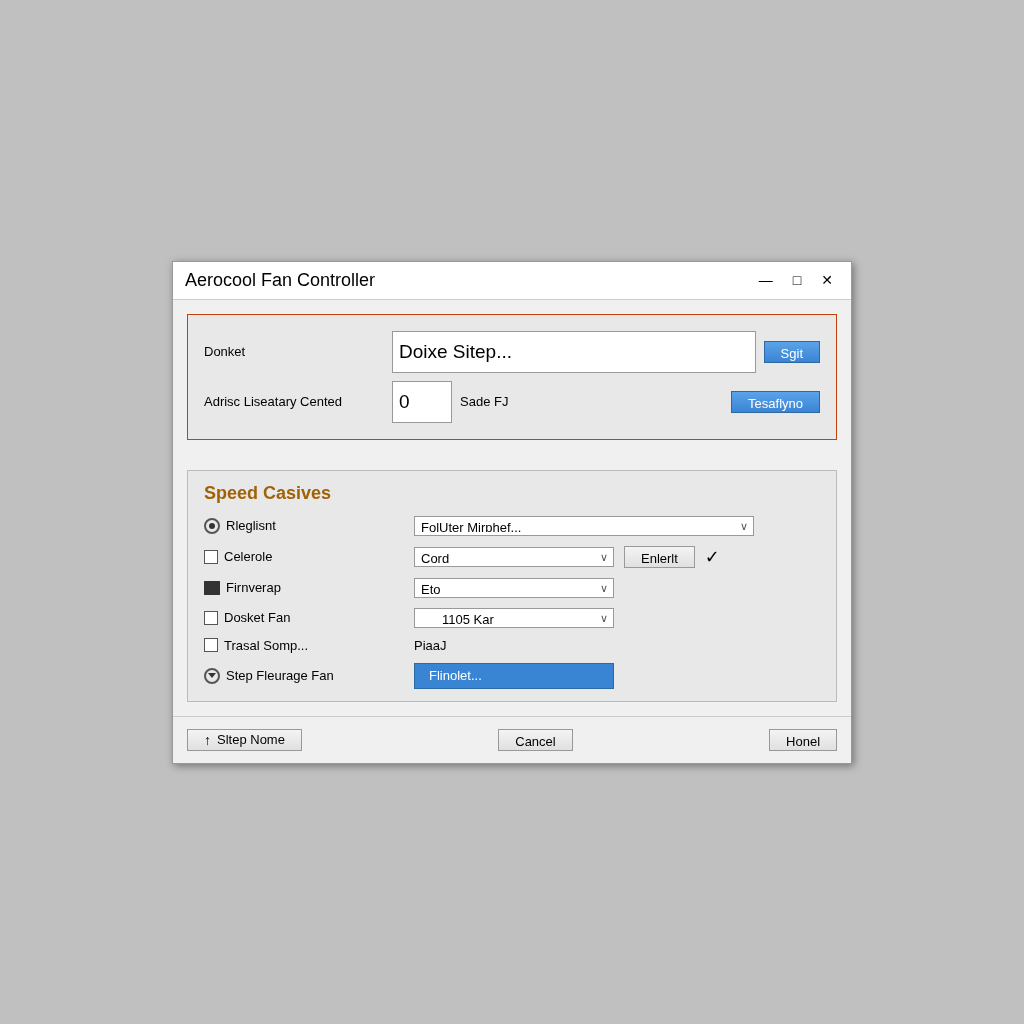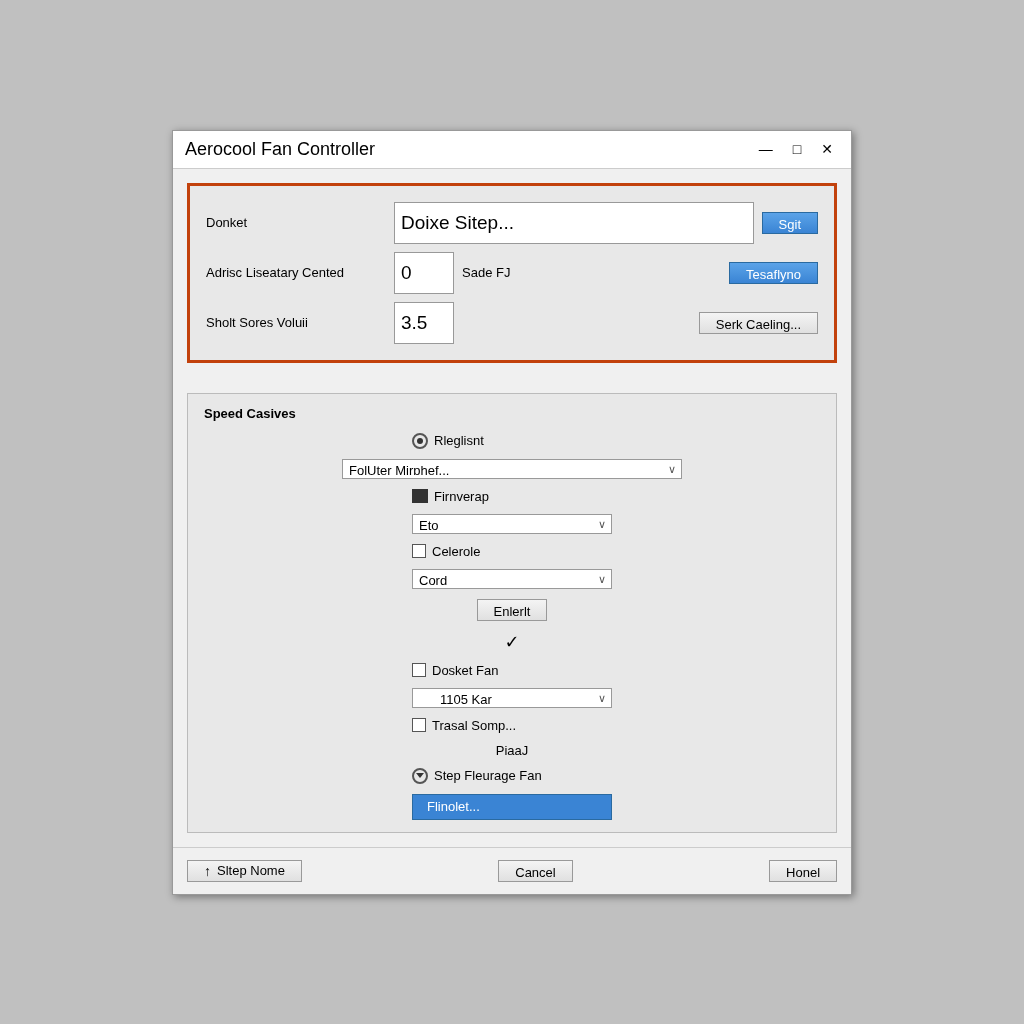--- a/index.html
+++ b/index.html
@@ -47,21 +47,21 @@
       line-height: 1;
     }
 
     .window-content {
       padding: 14px;
     }
 
     
     .top-panel {
       background: #e8e8e8;
-      border: 3px solid #c2410c;
+      border: 1px solid #c2410c;
       padding: 16px;
       margin-bottom: 30px;
     }
     .form-row {
       display: flex;
       align-items: center;
       margin-bottom: 8px;
       gap: 8px;
     }
     .form-row:last-child { margin-bottom: 0; }
@@ -100,31 +100,30 @@
     }
     .btn-right { margin-left: auto; }
 
     
     .speed-section {
       background: #e8e8e8;
       border: 1px solid #bbb;
       padding: 12px 16px;
     }
     .section-title {
-      font-size: 13px;
+      font-size: 18px;
       font-weight: 600;
-      color: #000000;
+      color: #a16207;
       margin-bottom: 12px;
     }
     .speed-row {
       display: flex;
       align-items: center;
       margin-bottom: 10px;
       gap: 10px;
-      flex-direction: column;
     }
     .speed-row:last-child { margin-bottom: 0; }
     .speed-label-area {
       display: flex;
       align-items: center;
       gap: 6px;
       min-width: 200px;
       flex-shrink: 0;
     }
     .checkbox {
@@ -265,25 +264,20 @@
         <button class="btn btn-blue btn-right">Sgit</button>
       </div>
 
       <div class="form-row">
         <span class="form-label">Adrisc Liseatary Cented</span>
         <input class="form-input narrow" type="text" value="0" style="">
         <span class="unit-label">Sade FJ</span>
         <button class="btn btn-blue" style="margin-left:auto">Tesaflyno</button>
       </div>
 
-      <div class="form-row">
-        <span class="form-label">Sholt Sores Voluii</span>
-        <input class="form-input narrow" type="text" value="3.5" style="">
-        <button class="btn" style="margin-left:auto">Serk Caeling...</button>
-      </div>
     </div>
 
     <div class="speed-section">
       <div class="section-title">Speed Casives</div>
 
       <div class="speed-row">
         <div class="speed-label-area">
           <div class="radio-circle">
             <div class="radio-inner"></div>
           </div>
@@ -291,42 +285,42 @@
         </div>
         <div class="select-container" style="width:340px;">
           <select class="styled-select" style="width:100%;">
             <option>FolUter Mirphef...</option>
           </select>
         </div>
       </div>
 
       <div class="speed-row">
         <div class="speed-label-area">
+          <div class="checkbox"></div>
+          <span class="speed-label">Celerole</span>
+        </div>
+        <div class="select-container" style="width:200px;">
+          <select class="styled-select" style="width:100%;">
+            <option>Cord</option>
+          </select>
+        </div>
+        <button class="btn">Enlerlt</button>
+        <span class="checkmark-icon">✓</span>
+      </div>
+
+      <div class="speed-row">
+        <div class="speed-label-area">
           <div class="icon-square"></div>
           <span class="speed-label">Firnverap</span>
         </div>
         <div class="select-container" style="width:200px;">
           <select class="styled-select" style="width:100%;">
             <option>Eto</option>
           </select>
         </div>
-      </div>
-
-      <div class="speed-row">
-        <div class="speed-label-area">
-          <div class="checkbox"></div>
-          <span class="speed-label">Celerole</span>
-        </div>
-        <div class="select-container" style="width:200px;">
-          <select class="styled-select" style="width:100%;">
-            <option>Cord</option>
-          </select>
-        </div>
-        <button class="btn">Enlerlt</button>
-        <span class="checkmark-icon">✓</span>
       </div>
 
       <div class="speed-row">
         <div class="speed-label-area">
           <div class="checkbox"></div>
           <span class="speed-label">Dosket Fan</span>
         </div>
         <div class="select-container" style="width:200px;">
           <select class="styled-select" style="width:100%;padding-left:27px;">
             <option>1105 Kar</option>

